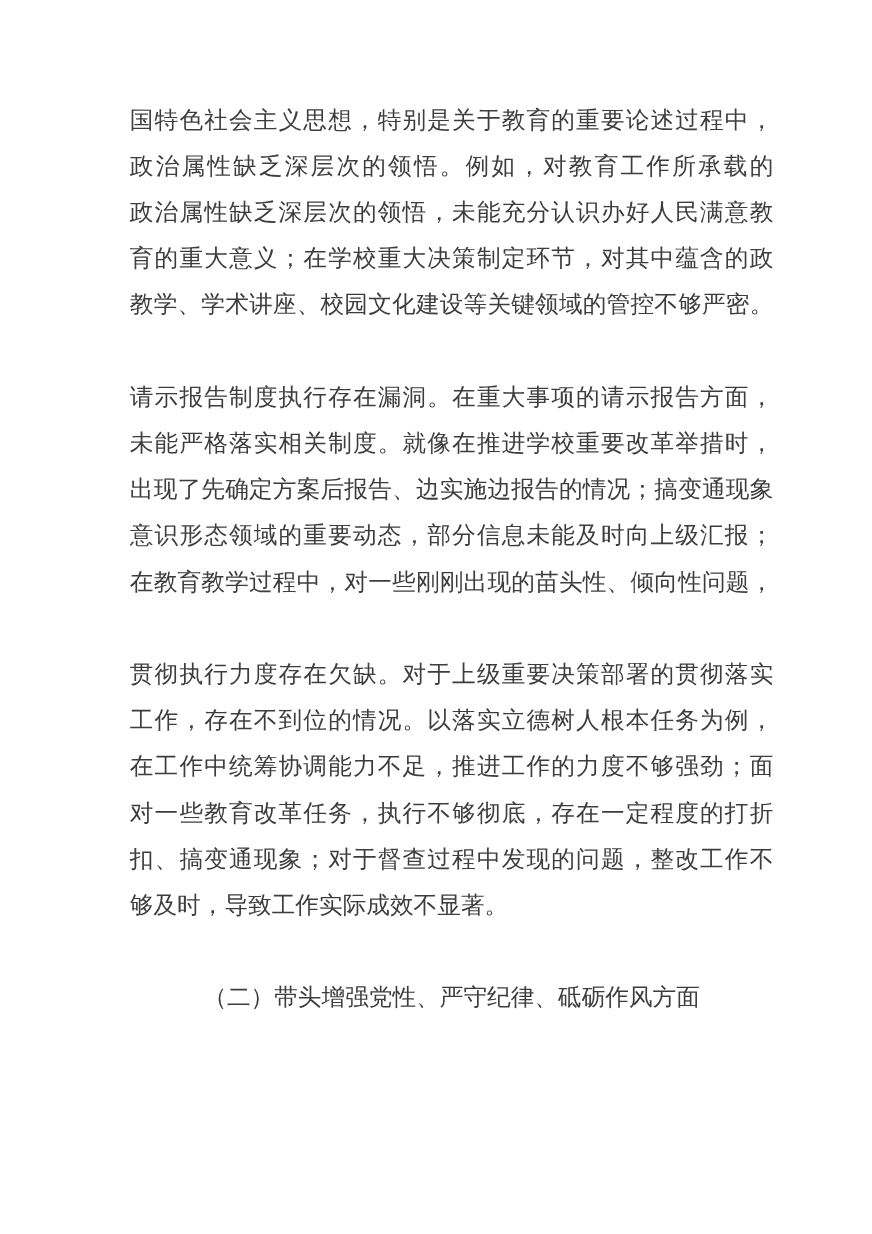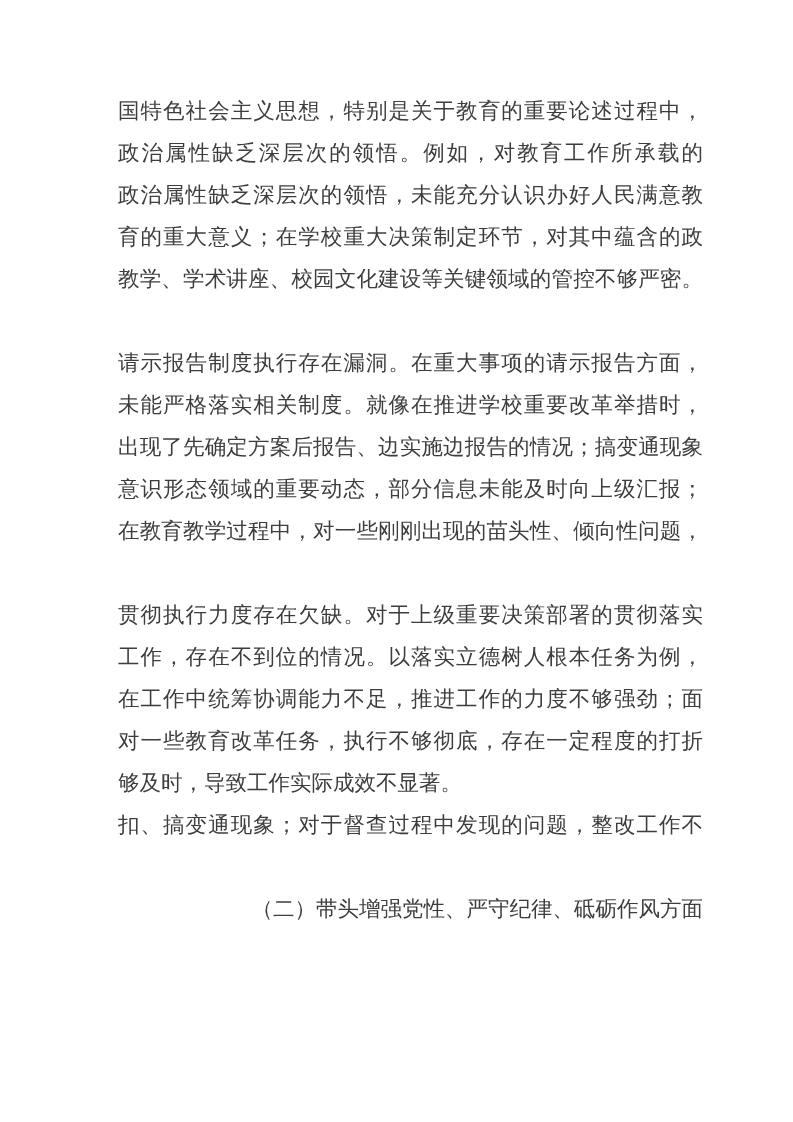--- a/index.html
+++ b/index.html
@@ -6,21 +6,21 @@
     margin: 0;
     padding: 0;
     background: #ffffff;
   }
   .page {
     position: relative;
     width: 793px;
     height: 1122px;
     background: #ffffff;
     overflow: hidden;
-    font-family: Liberation Sans, sans-serif;
+    font-family: Liberation Mono, monospace;
   }
   .text-block {
     position: absolute;
     top: 90px;
     left: 118px;
     width: 585px;
     color: #3d3d3d;
     font-size: 21.5px;
     line-height: 42px;
     font-weight: 400;
@@ -32,21 +32,21 @@
     text-align: justify;
     text-align-last: justify;
     white-space: nowrap;
   }
   .line.end {
     text-align-last: left;
     white-space: normal;
   }
   .heading {
     margin: 0;
-    text-align: right;
+    text-align: center;
     white-space: nowrap;
   }
 </style>
 </head>
 <body>
 
 <div class="page">
   <div class="text-block">
     <div id="paragraph-list">
         <div class="paragraph">
@@ -61,19 +61,19 @@
           <div class="line">未能严格落实相关制度。就像在推进学校重要改革举措时，</div>
           <div class="line">出现了先确定方案后报告、边实施边报告的情况；搞变通现象</div>
           <div class="line">意识形态领域的重要动态，部分信息未能及时向上级汇报；</div>
           <div class="line">在教育教学过程中，对一些刚刚出现的苗头性、倾向性问题，</div>
         </div>
         <div class="paragraph">
           <div class="line">贯彻执行力度存在欠缺。对于上级重要决策部署的贯彻落实</div>
           <div class="line">工作，存在不到位的情况。以落实立德树人根本任务为例，</div>
           <div class="line">在工作中统筹协调能力不足，推进工作的力度不够强劲；面</div>
           <div class="line">对一些教育改革任务，执行不够彻底，存在一定程度的打折</div>
+          <div class="line">扣、搞变通现象；对于督查过程中发现的问题，整改工作不</div>
           <div class="line end">够及时，导致工作实际成效不显著。</div>
-          <div class="line">扣、搞变通现象；对于督查过程中发现的问题，整改工作不</div>
         </div>
       </div>
     <div class="heading">（二）带头增强党性、严守纪律、砥砺作风方面</div>
   </div>
 </div>
 
 </body></html>

